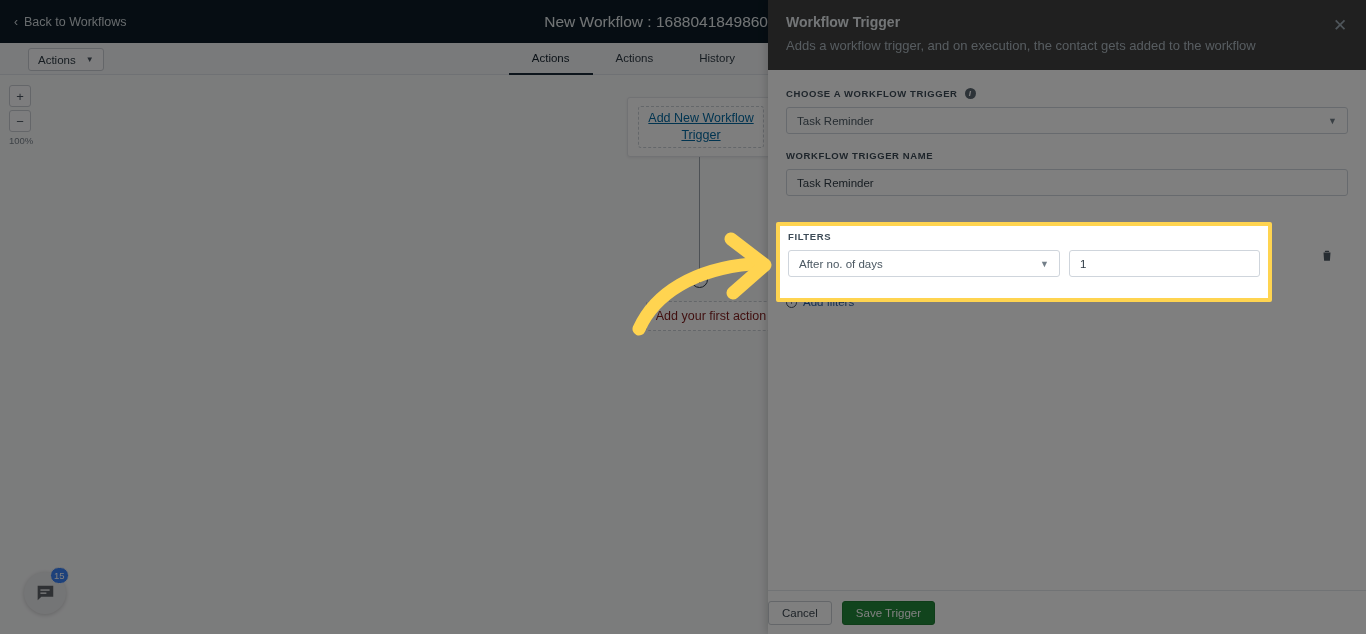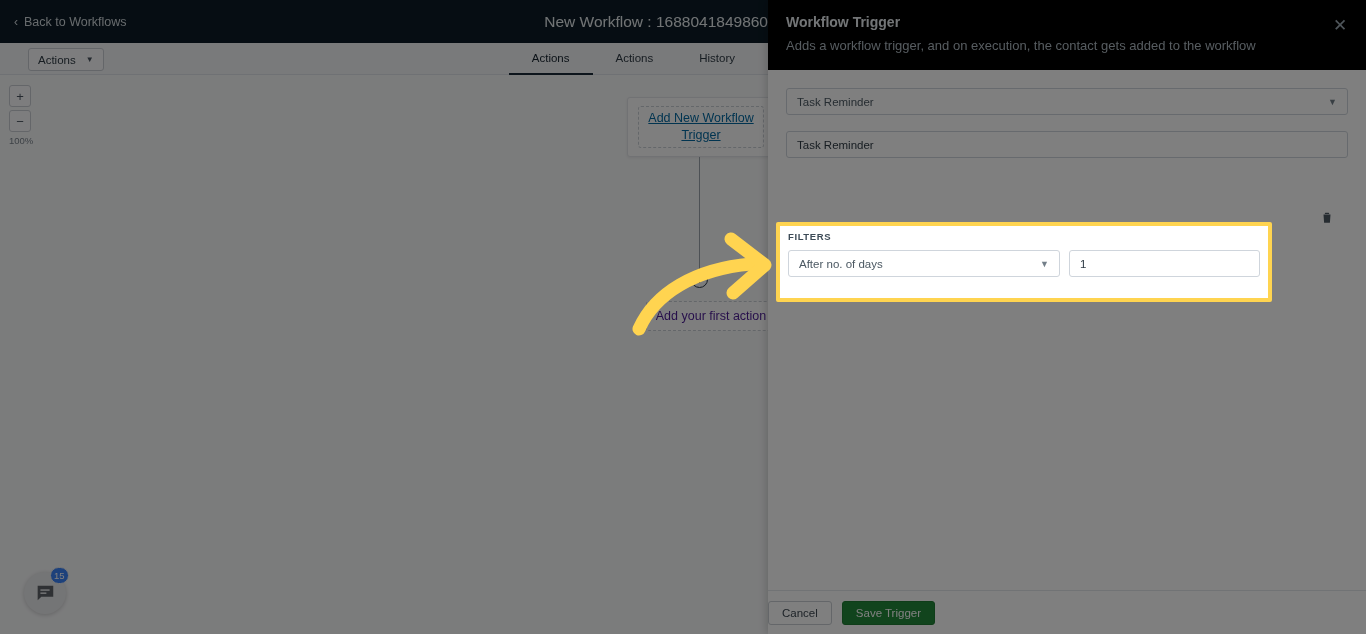--- a/index.html
+++ b/index.html
@@ -125,21 +125,21 @@
     display: flex; align-items: center; justify-content: center;
     font-size: 12px; color: #2b3a47; line-height: 1;
     cursor: pointer;
   }
   .node-action {
     position: absolute; left: 646px; top: 226px;
     width: 130px; height: 30px;
     background: #fdfdfd;
     border: 1px dashed #c9ced4; border-radius: 3px;
     display: flex; align-items: center; justify-content: center;
-    font-size: 12.5px; color: #4c1d95;
+    font-size: 12.5px; color: #7f1d1d;
     cursor: pointer;
   }
 
   
   .chat-widget {
     position: absolute; left: 24px; top: 497px;
     width: 42px; height: 42px; border-radius: 50%;
     background: #e9eaec;
     display: flex; align-items: center; justify-content: center;
     cursor: pointer;
@@ -165,21 +165,21 @@
   
   .side-panel {
     position: absolute; right: 0; top: 0;
     width: 598px; height: 634px;
     background: #ffffff;
     display: flex; flex-direction: column;
     box-shadow: -2px 0 8px rgba(0,0,0,.16);
   }
   .panel-header {
     height: 70px;
-    background: #000000;
+    background: #404040;
     padding: 14px 18px 9px 18px;
     position: relative;
     flex: 0 0 auto;
   }
   .panel-title { color: #e6ebee; font-size: 14px; font-weight: bold; }
   .panel-sub { color: #aeb9c1; font-size: 13px; margin-top: 8px; }
   .panel-close {
     position: absolute; right: 16px; top: 15px;
     width: 20px; height: 20px;
     display: flex; align-items: center; justify-content: center;
@@ -385,27 +385,34 @@
 
   <div class="side-panel">
     <div class="panel-header">
       <div class="panel-title">Workflow Trigger</div>
       <div class="panel-sub">Adds a workflow trigger, and on execution, the contact gets added to the workflow</div>
       <div class="panel-close">✕</div>
     </div>
 
     <div class="panel-body">
 
+      <div class="field-label">
+        <span>CHOOSE A WORKFLOW TRIGGER</span>
+        <span class="info-dot">i</span>
+      </div>
       <div class="select-box">
         <span>Task Reminder</span>
         <span class="chev">▼</span>
       </div>
 
       <div class="spacer-16"></div>
 
+      <div class="field-label">
+        <span>WORKFLOW TRIGGER NAME</span>
+      </div>
       <input class="text-input" type="text" value="Task Reminder" style="">
 
       <div class="filters-wrap">
         <div class="filters-card" style="visibility:hidden">
           <div class="filters-label">&nbsp;</div>
           <div class="filter-row">
             <div class="filter-select">
                 <div class="select-box">&nbsp;</div>
               </div>
             <div class="filter-value">

